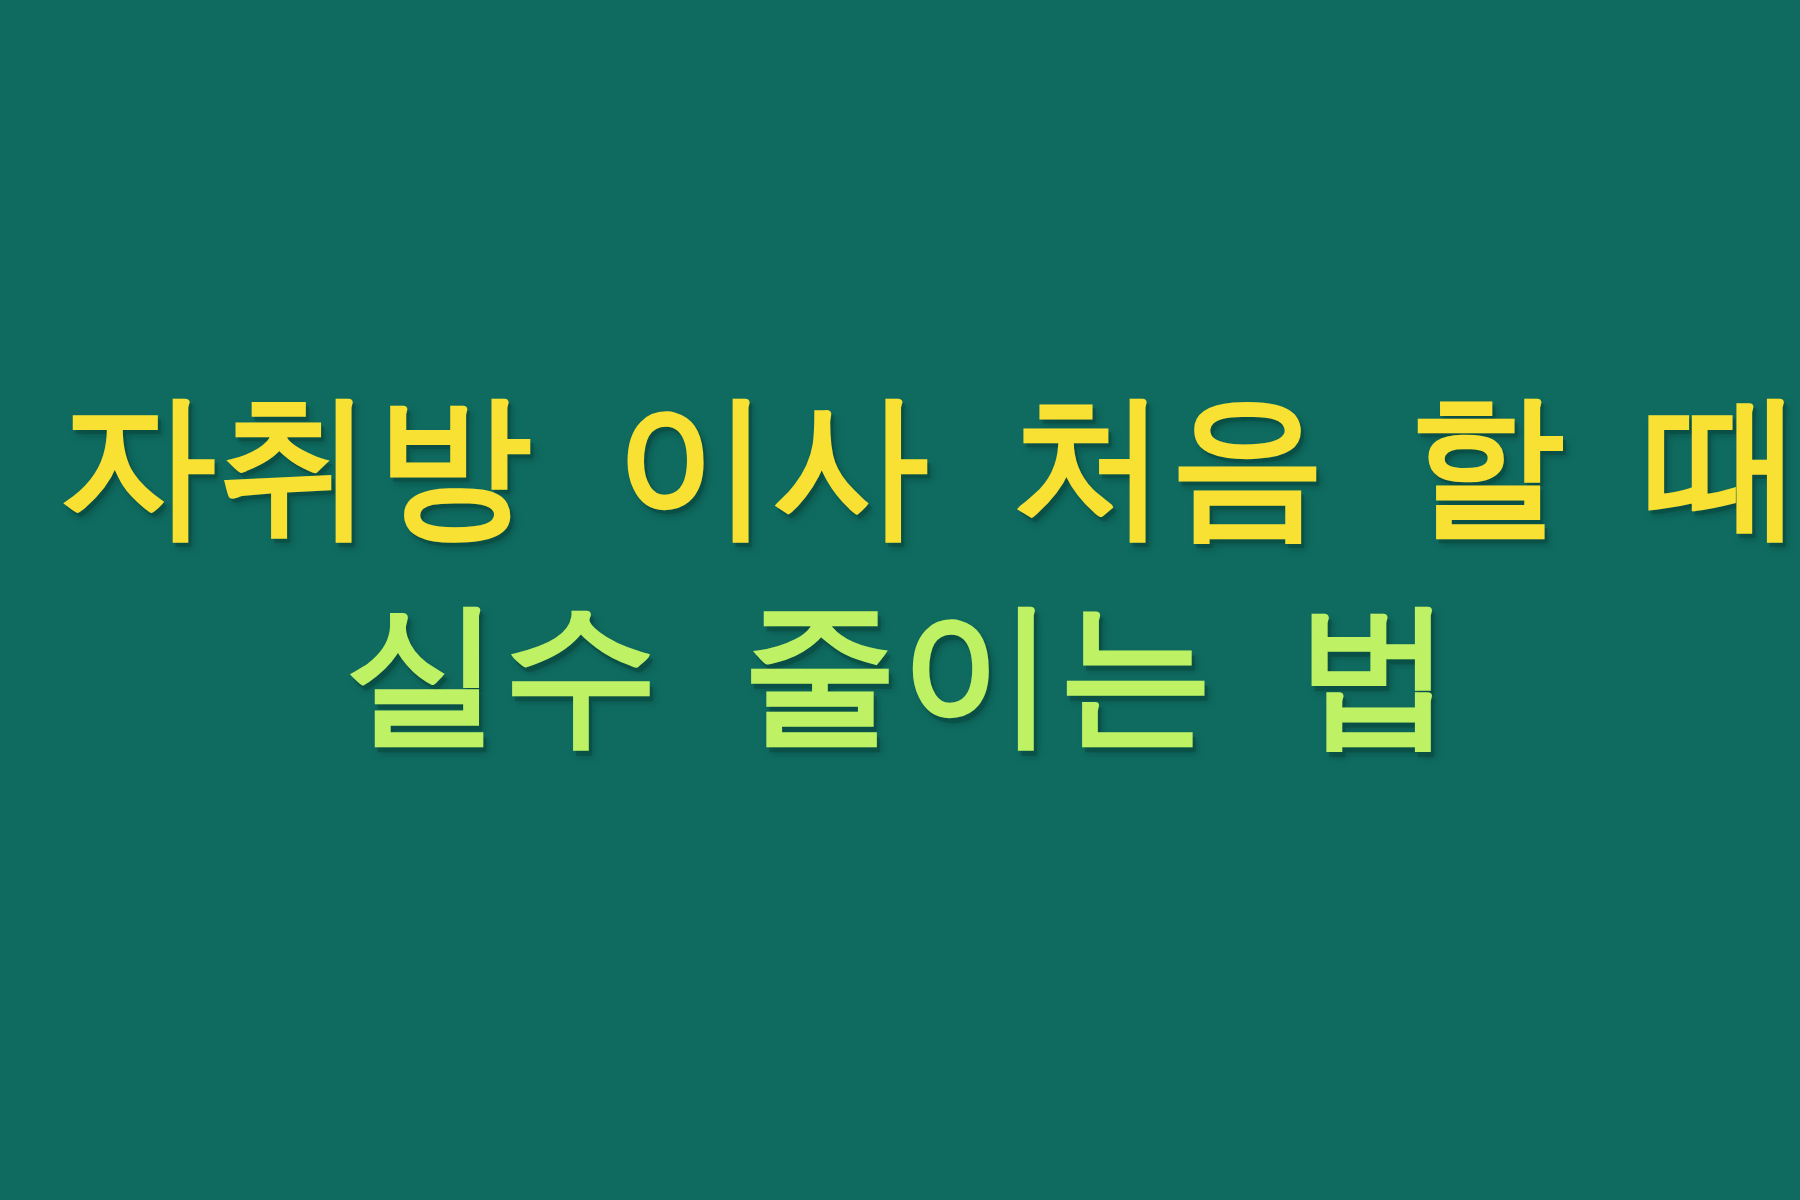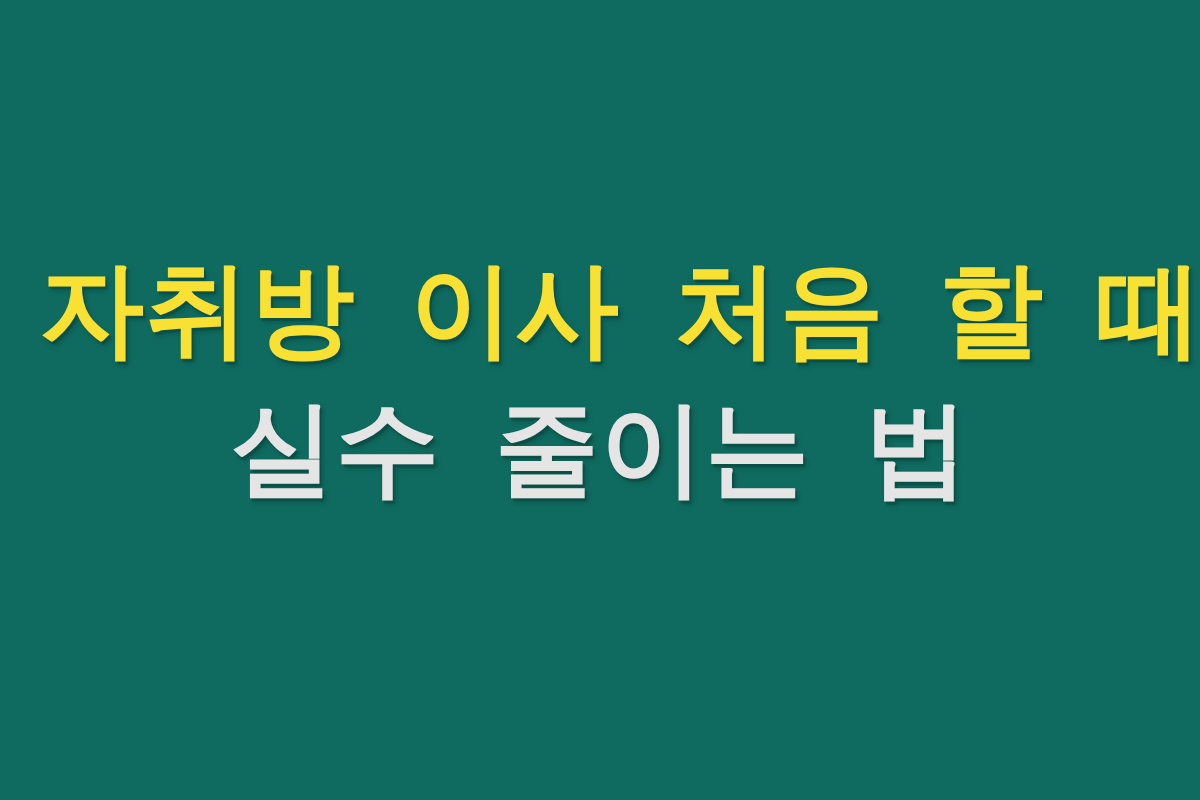--- a/index.html
+++ b/index.html
@@ -60,17 +60,17 @@
 </style>
 </head>
 <body>
 
 <div class="canvas" style="background: rgb(15, 107, 96);">
 
   <div class="title-block">
 
     <span class="title-line title-line--first" style="color: rgb(248, 225, 51);">자취방 이사 처음 할 때</span>
 
-    <span class="title-line title-line--second" style="color: #e5e5e5;">실수 줄이는 법</span>
+    <span class="title-line title-line--second" style="color: #bef264;">실수 줄이는 법</span>
 
   </div>
 
 </div>
 
 </body></html>

